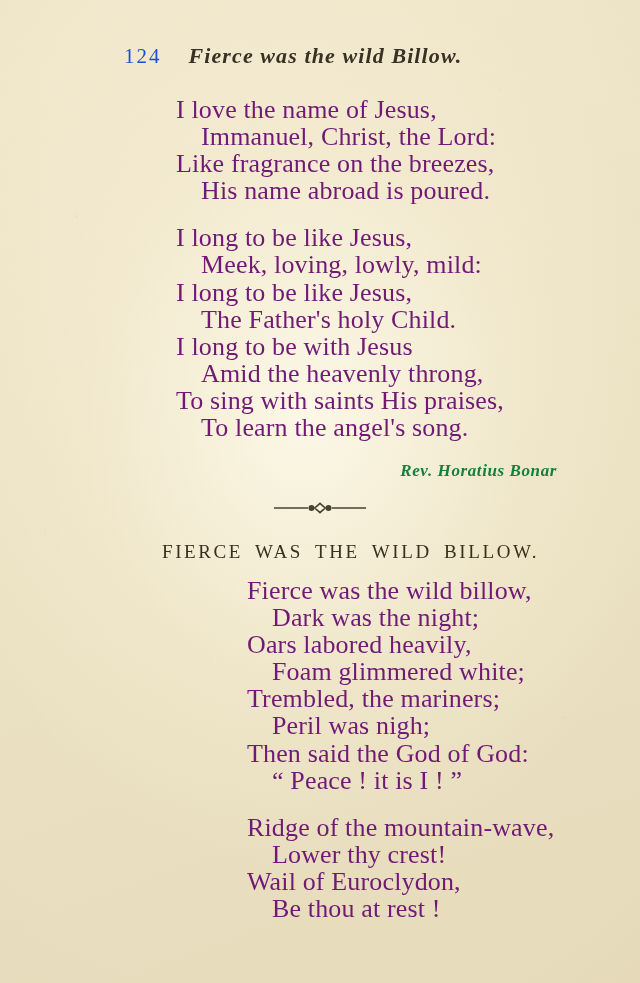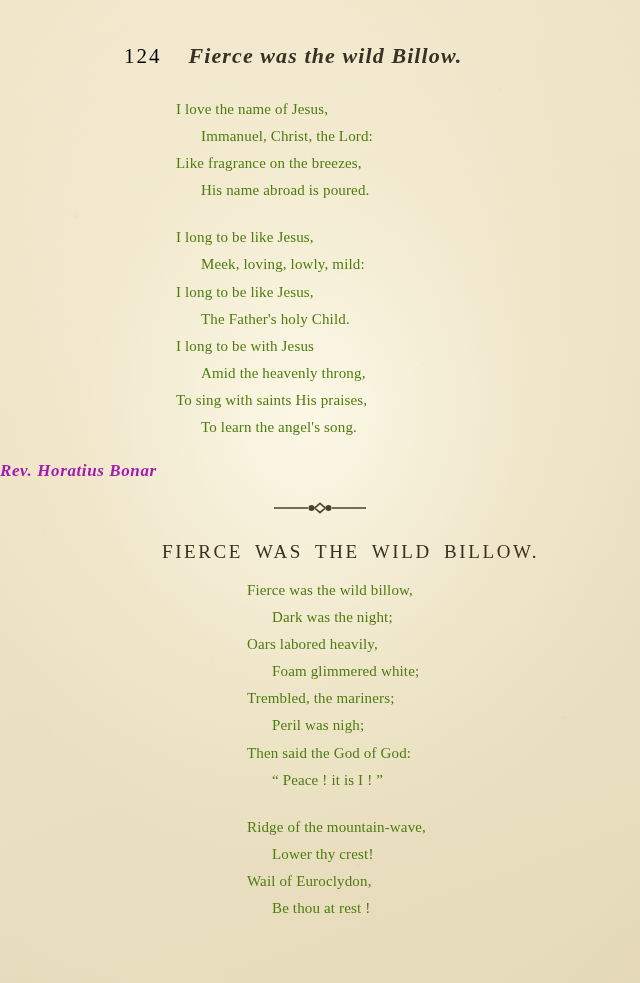--- a/index.html
+++ b/index.html
@@ -51,41 +51,41 @@
     top: 43px;
     left: 124px;
     right: 70px;
     display: flex;
     align-items: baseline;
     white-space: nowrap;
   }
   .folio {
     font-size: 21px;
     letter-spacing: 2px;
-    color: #000000;
+    color: #1d4ed8;
     font-family: "Liberation Serif", "DejaVu Serif", serif;
   }
   .head-title {
     margin-left: 27px;
     font-size: 22px;
     font-style: italic;
     font-weight: 600;
     letter-spacing: 1.1px;
     color: #3a3125;
   }
 
   
   .verse {
     position: absolute;
     white-space: pre;
   }
   .verse .line {
-    font-size: 15px;
+    font-size: 26px;
     line-height: 27.1px;
-    color: #4d7c0f;
+    color: #701a75;
     letter-spacing: 0.15px;
   }
   .verse .line.ind {
     padding-left: 25px;
   }
   .stanza-gap {
     height: 20px;
   }
 
   #hymn-a-verse {
@@ -97,25 +97,26 @@
     left: 203px;
     margin-left: 44px;
   }
 
   
   .attribution {
     position: absolute;
     top: 461px;
     left: 0;
     right: 83px;
+    text-align: right;
     font-style: italic;
     font-weight: 600;
     font-size: 17px;
     letter-spacing: 0.6px;
-    color: #a21caf;
+    color: #15803d;
   }
 
   
   .ornament {
     position: absolute;
     top: 501px;
     left: 0;
     right: 0;
     display: flex;
     justify-content: center;

